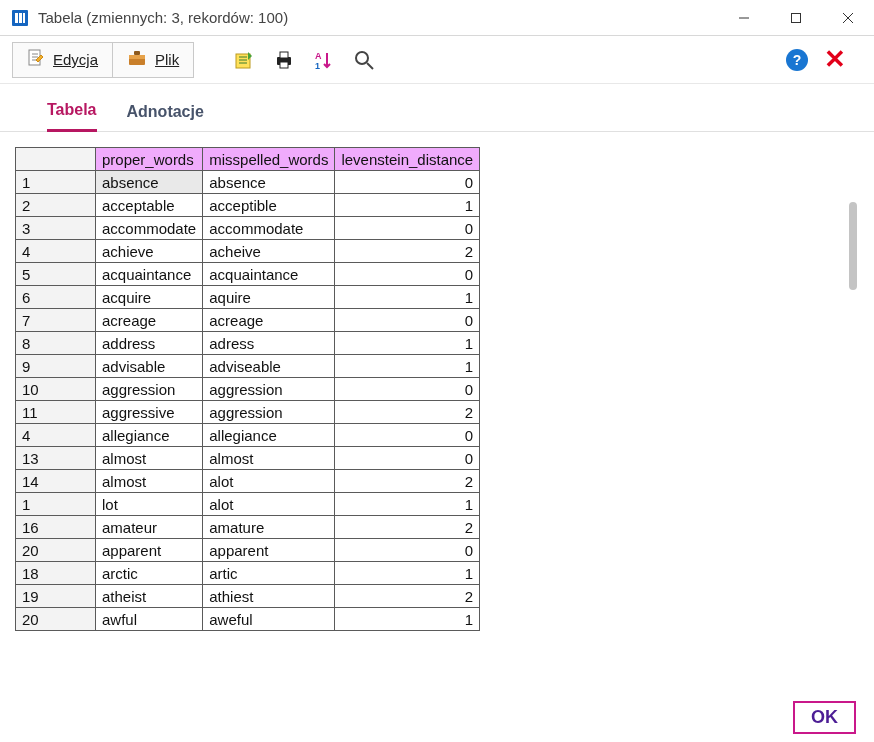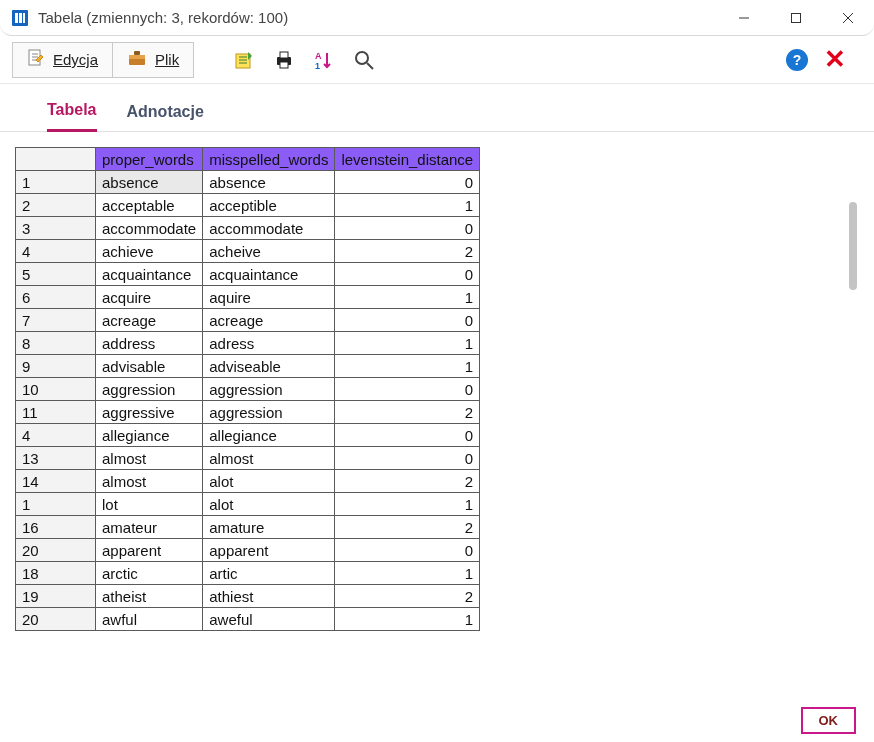--- a/index.html
+++ b/index.html
@@ -14,21 +14,20 @@
     overflow: hidden;
     position: relative;
   }
   
   .titlebar {
     height: 36px;
     display: flex;
     align-items: center;
     border-bottom: 1px solid #d8d8d8;
     padding-left: 10px;
-    border-radius: 12px;
   }
   .titlebar .app-icon {
     width: 20px; height: 20px;
     margin-right: 8px;
     display:flex;align-items:center;justify-content:center;
   }
   .titlebar .title-text {
     color: #444;
     font-size: 15px;
     flex: 1;
@@ -114,21 +113,21 @@
   }
   table.data th, table.data td {
     border:1px solid #5a5a5a;
     padding:1px 6px;
     text-align:left;
     font-weight:normal;
     height:23px;
     white-space:nowrap;
     background:#fff;
   }
-  table.data th { background:#8b5cf6; }
+  table.data th { background:#f0abfc; }
   table.data .rowhdr {
     background:#f3f3f3;
     width:80px;
     text-align:left;
   }
   table.data td.num { text-align:right; }
   table.data td.sel { background:#e9e9e9; }
   
   .scroll-track {
     position:absolute; right:2px; top:55px; width:8px; height:260px;
@@ -136,23 +135,23 @@
   }
   .scroll-thumb {
     width:8px; height:88px; border-radius:4px; background:#c4c4c4;
   }
   
   .footer {
     position:absolute; bottom:8px; right:18px;
   }
   .ok-btn {
     border:2px solid #c9188a;
-    color:#7f1d1d;
+    color:#4c1d95;
     background:#fff;
-    font-size:13px;
+    font-size:18px;
     font-weight:600;
     padding:4px 16px;
     cursor:default;
     margin-left:48px;
   }
 </style>
 </head>
 <body>
 
 <div class="titlebar">

